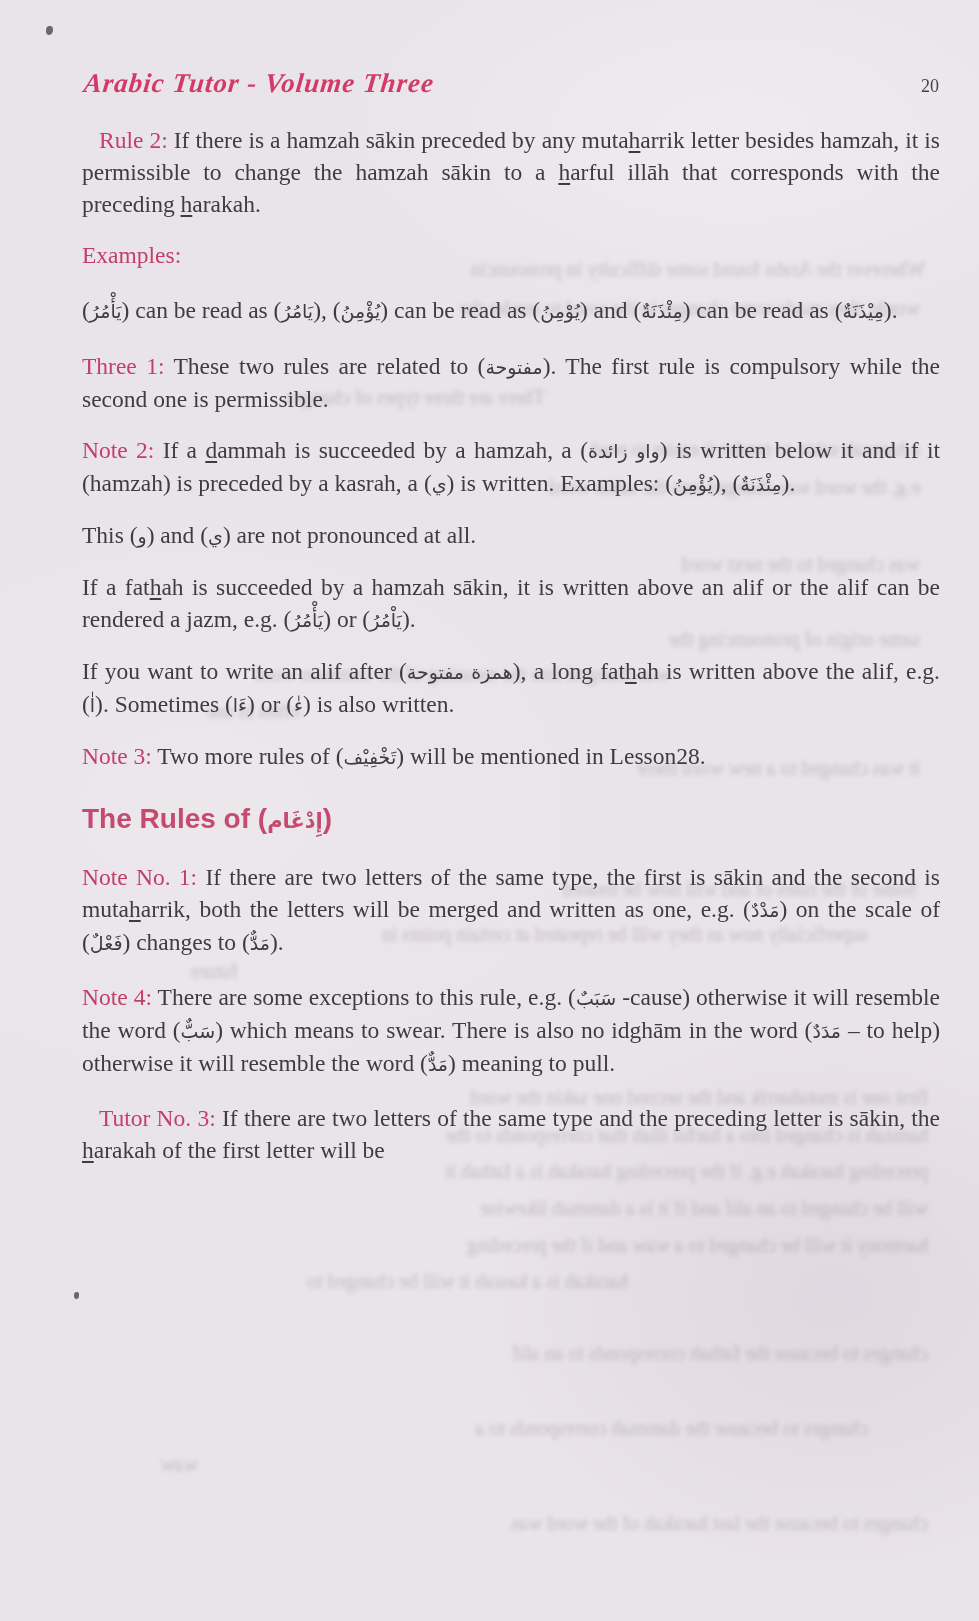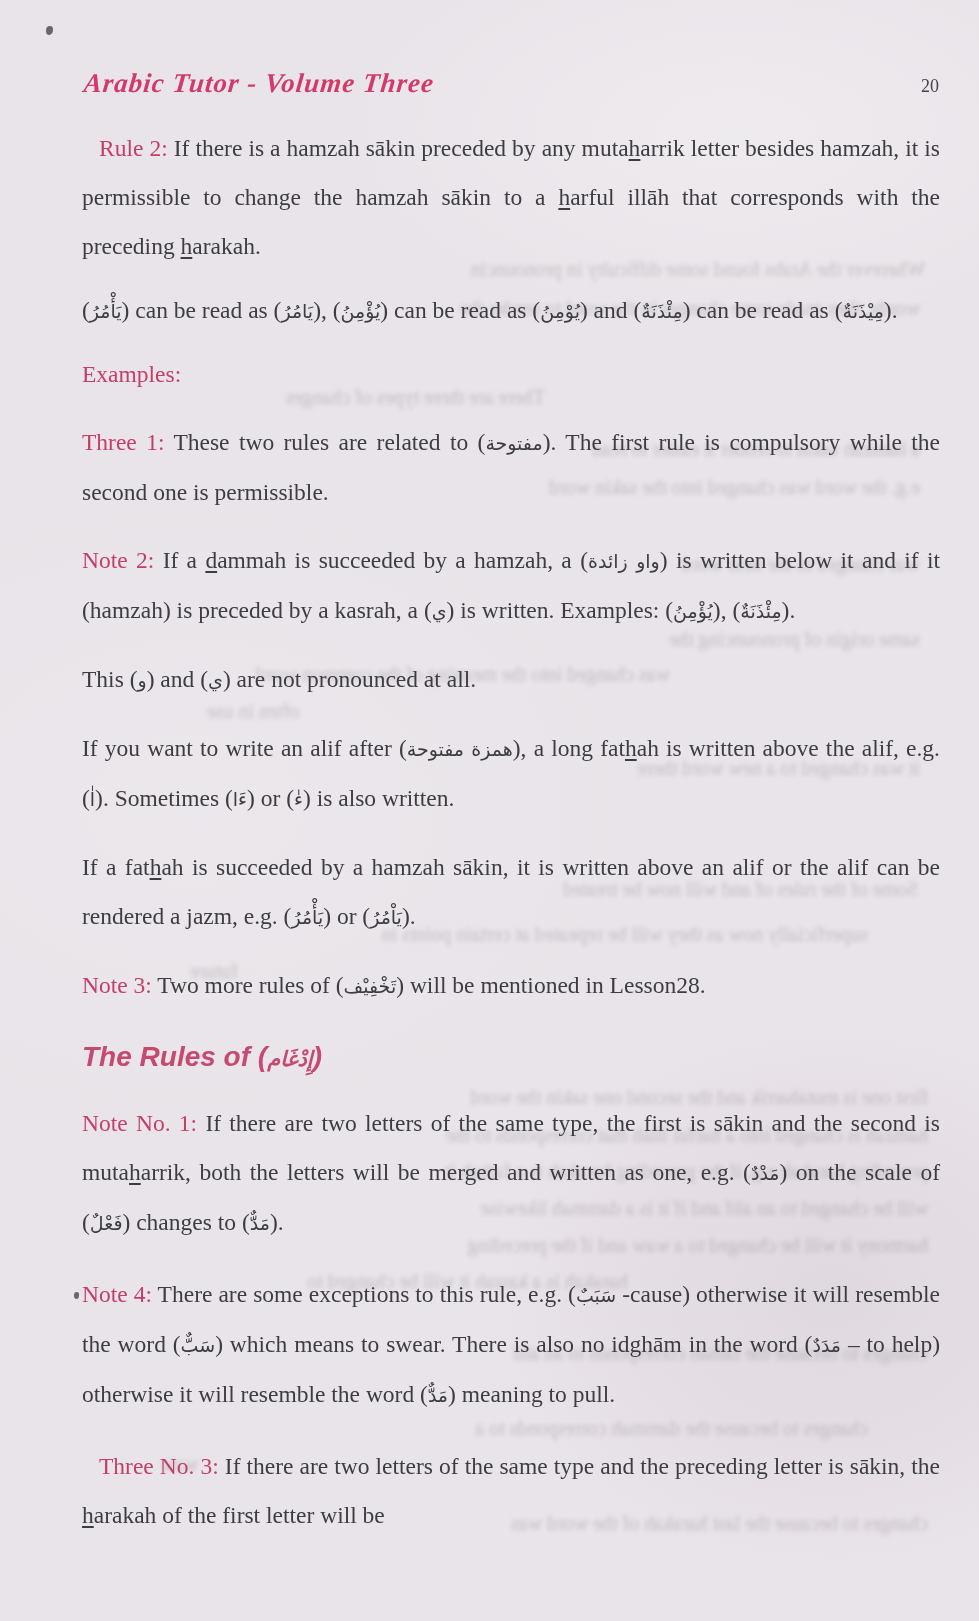--- a/index.html
+++ b/index.html
@@ -38,37 +38,36 @@
   }
   
   .content {
     position: absolute;
     top: 124px; left: 82px;
     width: 858px;
     z-index: 2;
   }
   p.para {
     font-size: 23.5px;
-    line-height: 49px;
+    line-height: 32px;
     text-align: justify;
     margin: 0 0 19px 0;
   }
   p.para.tall { line-height: 40px; }
   p.para.indent { text-indent: 17px; }
   .label { color: #c43f66; }
   .u { text-decoration: underline; text-underline-offset: 3px; text-decoration-thickness: 1.5px; }
   .ar {
     font-family: "DejaVu Sans", sans-serif;
     font-size: 19px;
     direction: rtl;
     unicode-bidi: isolate;
   }
   h2.section-heading {
     font-family: "Liberation Sans", sans-serif;
-    font-style: italic;
     font-weight: bold;
     font-size: 28px;
     color: #c54a6e;
     margin: 30px 0 26px 0;
   }
   h2.section-heading .ar { font-size: 21px; font-weight: bold; }
   
   .ghost-layer { position: absolute; inset: 0; z-index: 1; pointer-events: none; }
   .ghost {
     position: absolute;
@@ -122,27 +121,27 @@
   <div class="speck" style="top:26px; left:46px;"></div>
   <div class="speck" style="top:1292px; left:74px; width:5px; height:7px;"></div>
 
   <div class="page-header">
     <span class="book-title">Arabic Tutor - Volume Three</span>
     <span class="page-number">20</span>
   </div>
 
   <div class="content">
       <p class="para indent"><span class="label">Rule 2:</span> If there is a hamzah sākin preceded by any muta<span class="u">h</span>arrik letter besides hamzah, it is permissible to change the hamzah sākin to a <span class="u">h</span>arful illāh that corresponds with the preceding <span class="u">h</span>arakah.</p>
+      <p class="para" style="margin-top: 6px;"><span class="label">Examples:</span></p>
       <p class="para tall">(<span class="ar" dir="rtl">يَأْمُرُ</span>) can be read as (<span class="ar" dir="rtl">يَامُرُ</span>), (<span class="ar" dir="rtl">يُؤْمِنُ</span>) can be read as (<span class="ar" dir="rtl">يُوْمِنُ</span>) and (<span class="ar" dir="rtl">مِئْذَنَةٌ</span>) can be read as (<span class="ar" dir="rtl">مِيْذَنَةٌ</span>).</p>
-      <p class="para" style="margin-top: 6px;"><span class="label">Examples:</span></p>
       <p class="para" style="margin-top: 10px;"><span class="label">Three 1:</span> These two rules are related to (<span class="ar" dir="rtl">مفتوحة</span>). The first rule is compulsory while the second one is permissible.</p>
       <p class="para" style="margin-top: 6px;"><span class="label">Note 2:</span> If a <span class="u">d</span>ammah is succeeded by a hamzah, a (<span class="ar" dir="rtl">واو زائدة</span>) is written below it and if it (hamzah) is preceded by a kasrah, a (<span class="ar" dir="rtl">ي</span>) is written. Examples: (<span class="ar" dir="rtl">يُؤْمِنُ</span>), (<span class="ar" dir="rtl">مِئْذَنَةٌ</span>).</p>
       <p class="para" style="margin-top: 17px;">This (<span class="ar" dir="rtl">و</span>) and (<span class="ar" dir="rtl">ي</span>) are not pronounced at all.</p>
+      <p class="para" style="margin-top: 8px;">If a fat<span class="u">h</span>ah is succeeded by a hamzah sākin, it is written above an alif or the alif can be rendered a jazm, e.g. (<span class="ar" dir="rtl">يَأْمُرُ</span>) or (<span class="ar" dir="rtl">يَاْمُرُ</span>).</p>
       <p class="para" style="margin-top: 10px;">If you want to write an alif after (<span class="ar" dir="rtl">همزة مفتوحة</span>), a long fat<span class="u">h</span>ah is written above the alif, e.g. (<span class="ar" dir="rtl">اٰ</span>). Sometimes (<span class="ar" dir="rtl">ءَا</span>) or (<span class="ar" dir="rtl">ءٰ</span>) is also written.</p>
-      <p class="para" style="margin-top: 8px;">If a fat<span class="u">h</span>ah is succeeded by a hamzah sākin, it is written above an alif or the alif can be rendered a jazm, e.g. (<span class="ar" dir="rtl">يَأْمُرُ</span>) or (<span class="ar" dir="rtl">يَاْمُرُ</span>).</p>
       <p class="para" style="margin-top: 8px;"><span class="label">Note 3:</span> Two more rules of (<span class="ar" dir="rtl">تَخْفِيْف</span>) will be mentioned in Lesson28.</p>
       <h2 class="section-heading">The Rules of (<span class="ar" dir="rtl">إِدْغَام</span>)</h2>
       <p class="para"><span class="label">Note No. 1:</span> If there are two letters of the same type, the first is sākin and the second is muta<span class="u">h</span>arrik, both the letters will be merged and written as one, e.g. (<span class="ar" dir="rtl">مَدْدٌ</span>) on the scale of (<span class="ar" dir="rtl">فَعْلٌ</span>) changes to (<span class="ar" dir="rtl">مَدٌّ</span>).</p>
       <p class="para" style="margin-top: 22px;"><span class="label">Note 4:</span> There are some exceptions to this rule, e.g. (<span class="ar" dir="rtl">سَبَبٌ</span> -cause) otherwise it will resemble the word (<span class="ar" dir="rtl">سَبٌّ</span>) which means to swear. There is also no idghām in the word (<span class="ar" dir="rtl">مَدَدٌ</span> – to help) otherwise it will resemble the word (<span class="ar" dir="rtl">مَدٌّ</span>) meaning to pull.</p>
-      <p class="para indent" style="margin-top: 22px;"><span class="label">Three No. 3:</span> If there are two letters of the same type and the preceding letter is sākin, the <span class="u">h</span>arakah of the first letter will be</p>
+      <p class="para indent" style="margin-top: 22px;"><span class="label">Tutor No. 3:</span> If there are two letters of the same type and the preceding letter is sākin, the <span class="u">h</span>arakah of the first letter will be</p>
     </div>
 
 </div>
 
 </body></html>

